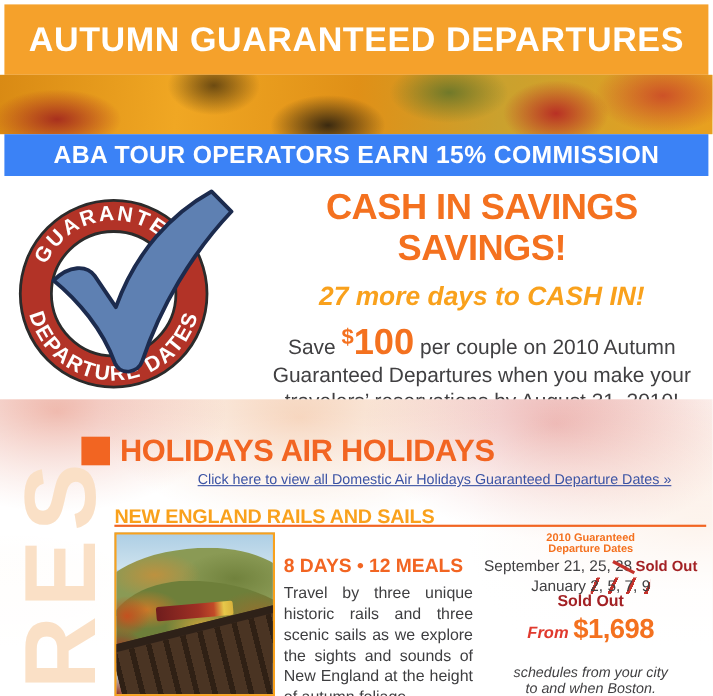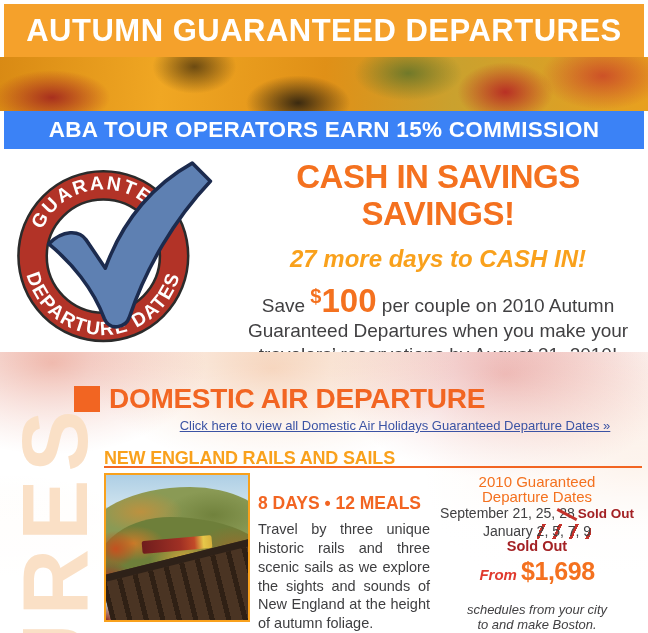--- a/index.html
+++ b/index.html
@@ -1,21 +1,21 @@
 <!DOCTYPE html>
 <html><head>
 <meta charset="utf-8">
 <style>
   html,body{margin:0;padding:0;background:#fff;}
   .page{
     position:relative;width:648px;height:633px;overflow:hidden;background:#fff;
     font-family:"Liberation Sans","DejaVu Sans",sans-serif;
   }
   
-  .top-banner{margin:4px 4px 0;height:53px;background:#F5A12B;display:flex;align-items:center;justify-content:center;}
+  .top-banner{margin:4px 4px 0;height:64px;background:#F5A12B;display:flex;align-items:center;justify-content:center;}
   .top-banner .t{color:#fff;font-size:31px;font-weight:bold;letter-spacing:0.5px;}
   .leaves{
     height:54px;
     background:
       radial-gradient(ellipse 90px 42px at 8% 75%, rgba(165,42,30,.95), transparent 65%),
       radial-gradient(ellipse 70px 45px at 30% 18%, rgba(65,45,12,.75), transparent 60%),
       radial-gradient(ellipse 95px 50px at 46% 85%, rgba(40,30,15,.9), transparent 55%),
       radial-gradient(ellipse 90px 46px at 63% 30%, rgba(95,115,42,.85), transparent 60%),
       radial-gradient(ellipse 80px 50px at 78% 65%, rgba(182,36,36,.9), transparent 60%),
       radial-gradient(ellipse 95px 52px at 93% 35%, rgba(200,62,40,.8), transparent 65%),
@@ -86,21 +86,21 @@
   .train{position:absolute;top:63px;left:36px;width:70px;height:13px;transform:rotate(-5deg);border-radius:2px;
     background:linear-gradient(90deg,#6f1d1d,#a03024 55%,#c24a28 75%,#e6c84a 88%,#d8b23c);}
 
   
   .desc-col{position:absolute;left:258px;top:141px;width:172px;}
   .duration{color:#F26522;font-size:17.5px;font-weight:bold;}
   .desc{color:#3E3E40;font-size:14.5px;line-height:1.3;text-align:justify;margin-top:6px;}
 
   
   .right-col{position:absolute;left:430px;top:122px;width:214px;text-align:center;}
-  .dates-title{color:#F4711F;font-size:15px;font-weight:normal;line-height:1.0;}
+  .dates-title{color:#F4711F;font-size:10px;font-weight:bold;line-height:1.0;}
   .date-line{color:#414042;font-size:14px;line-height:1.12;margin-top:2px;white-space:nowrap;}
   .soldout-inline{color:#A32124;font-size:13.5px;font-weight:bold;margin-left:3px;}
   .soldout-center{color:#A32124;font-size:14.5px;font-weight:bold;line-height:1.05;}
   .struck-one{position:relative;display:inline-block;}
   .struck-one::after{content:"";position:absolute;left:-3px;right:-3px;top:45%;height:3px;background:#C5322B;transform:rotate(28deg);}
   .struck-multi{display:inline-block;
     background:repeating-linear-gradient(115deg, transparent 0 5px, #C5322B 5px 8px, transparent 8px 15px);}
   .price-row{margin-top:5px;line-height:0.95;}
   .from-label{color:#E03A2E;font-size:15px;font-weight:bold;font-style:italic;}
   .price{color:#F4711F;font-size:25px;font-weight:bold;letter-spacing:-0.5px;}
@@ -149,21 +149,21 @@
         <span>Save </span><span class="dollar">$</span><span class="amount">100</span><span> per couple on 2010 Autumn Guaranteed Departures when you make your travelers’ reservations by August 31, 2010!</span>
       </div>
     </div>
   </div>
 
   <div class="lower">
     <div class="vertical-text">URES</div>
 
     <div class="section-head">
       <span class="sq"></span>
-      <span class="dom-title">DOMESTIC AIR DEPARTURE</span>
+      <span class="dom-title">HOLIDAYS AIR HOLIDAYS</span>
     </div>
 
     <div class="dom-link-row">
       <a class="dom-link">Click here to view all Domestic Air Holidays Guaranteed Departure Dates »</a>
     </div>
 
     <div class="tour-title">NEW ENGLAND RAILS AND SAILS</div>
     <div class="tour-rule"></div>
 
     <div class="photo">
@@ -191,19 +191,19 @@
       <div class="date-line">
         <span>January </span><span class="struck-multi">2, 5, 7, 9</span>
       </div>
       <div class="soldout-center">Sold Out</div>
       <div class="price-row">
         <span class="from-label">From </span><span class="price">$1,698</span>
       </div>
       <div class="note">
         <br>
         <span>schedules from your city</span><br>
-        <span>to and make Boston.</span>
+        <span>to and when Boston.</span>
       </div>
 
     </div>
   </div>
 
 </div>
 
 </body></html>

